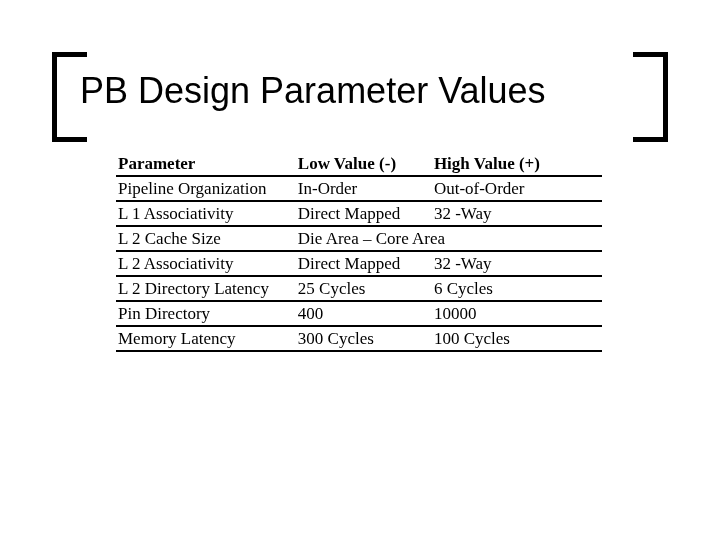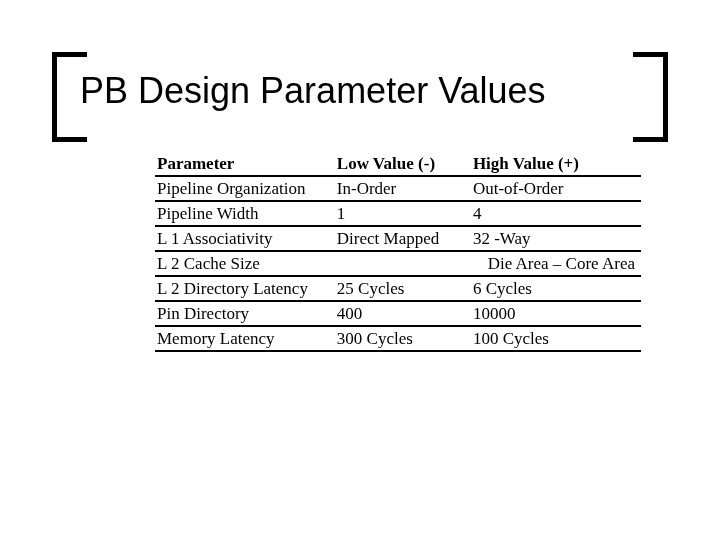--- a/index.html
+++ b/index.html
@@ -44,37 +44,36 @@
     position: absolute;
     left: 116px;
     top: 152px;
     width: 486px;
   }
   table {
     border-collapse: collapse;
     width: 100%;
     font-size: 17px;
     line-height: 1.0;
-    margin-left: 39px;
   }
   th, td {
     text-align: left;
     padding: 3px 6px 3px 2px;
     border-bottom: 2px solid #000;
     vertical-align: bottom;
     white-space: nowrap;
   }
   th {
     font-weight: bold;
   }
   col.c1 { width: 37%; }
   col.c2 { width: 28%; }
   col.c3 { width: 35%; }
   td.span2 {
-    text-align: right;
+    text-align: left;
   }
 </style>
 </head>
 <body>
 <div class="slide">
 
   <div class="bracket left"></div>
   <div class="bracket right"></div>
 
   <div class="title">PB Design Parameter Values</div>
@@ -93,32 +92,32 @@
           <th>High Value (+)</th>
         </tr>
       </thead>
       <tbody id="tbody">
           <tr>
             <td>Pipeline Organization</td>
             <td>In-Order</td>
             <td>Out-of-Order</td>
           </tr>
           <tr>
-            <td>Pipeline Width</td>
-            <td>1</td>
-            <td>4</td>
-          </tr>
-          <tr>
             <td>L 1 Associativity</td>
             <td>Direct Mapped</td>
             <td>32 -Way</td>
           </tr>
           <tr>
             <td>L 2 Cache Size</td>
             <td colspan="2" class="span2">Die Area – Core Area</td>
+          </tr>
+          <tr>
+            <td>L 2 Associativity</td>
+            <td>Direct Mapped</td>
+            <td>32 -Way</td>
           </tr>
           <tr>
             <td>L 2 Directory Latency</td>
             <td>25 Cycles</td>
             <td>6 Cycles</td>
           </tr>
           <tr>
             <td>Pin Directory</td>
             <td>400</td>
             <td>10000</td>

